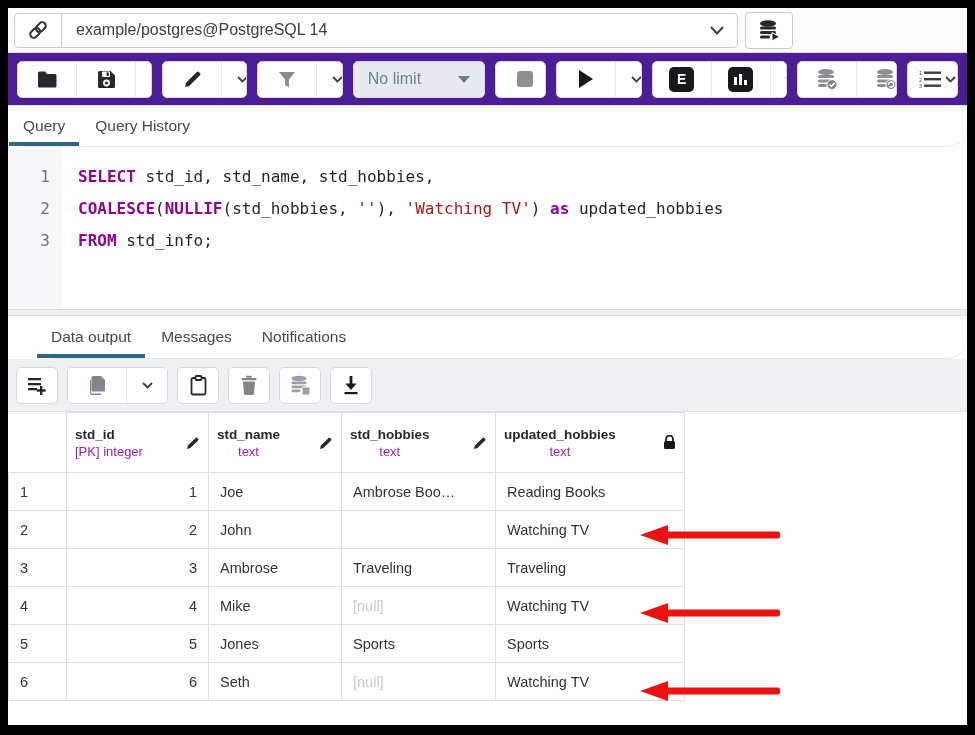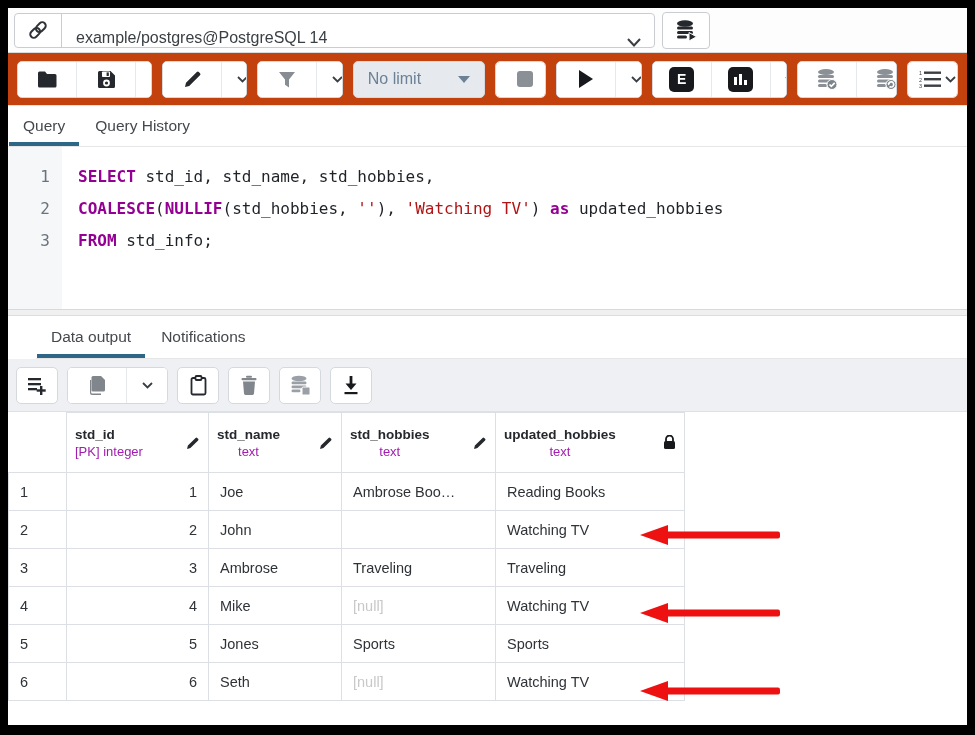--- a/index.html
+++ b/index.html
@@ -1,40 +1,40 @@
 <!DOCTYPE html>
 <html style="--accent: #2e6786; --kw: #930093; --str: #b11414; --nulltx: #c8c8c8;"><head>
 <meta charset="utf-8">
 <style>
   html,body{margin:0;padding:0;}
   body{width:975px;height:735px;background:#000;font-family:"Liberation Sans",sans-serif;}
   .frame{box-sizing:border-box;width:975px;height:735px;border:8px solid #000;border-bottom-width:10px;background:#fff;display:flex;flex-direction:column;overflow:hidden;}
 
   
   .conn-bar{flex:none;height:44px;display:flex;align-items:center;padding:0 6px;background:#fdfdfd;border-bottom:1px solid #dcdcdc;}
-  .conn-box{display:flex;align-items:flex-end;height:35px;border:1px solid #c9cdd2;border-radius:4px;background:#fff;width:641px;box-sizing:border-box;}
+  .conn-box{display:flex;align-items:center;height:35px;border:1px solid #c9cdd2;border-radius:4px;background:#fff;width:724px;box-sizing:border-box;}
   .conn-icon-cell{width:46px;height:100%;display:flex;align-items:center;justify-content:center;border-right:1px solid #c9cdd2;}
   .conn-label{flex:1;padding:0 14px;font-size:16px;color:#3a3f44;white-space:nowrap;overflow:hidden;}
   .conn-chevron{padding:0 13px;display:flex;align-items:center;}
   .sq-btn{margin-left:7px;width:46px;height:35px;border:1px solid #c9cdd2;border-radius:4px;background:#fff;display:flex;align-items:center;justify-content:center;cursor:pointer;}
 
   
-  .toolbar{flex:none;height:52px;background:#c2410c;border-bottom:1px solid #e3e3e3;display:flex;align-items:center;padding:0 9px;gap:10px;}
+  .toolbar{flex:none;height:52px;background:#4c1d95;border-bottom:1px solid #e3e3e3;display:flex;align-items:center;padding:0 9px;gap:10px;}
   .btn-group{display:flex;align-items:stretch;background:#fff;border:1px solid #d5d9dd;border-radius:5px;height:37px;box-sizing:border-box;overflow:hidden;}
   .tb-btn{min-width:40px;padding:0 9px;display:flex;align-items:center;justify-content:center;background:#fff;border:none;border-left:1px solid #e6e9ec;cursor:pointer;}
   .tb-btn:first-child{border-left:none;}
   .tb-btn.narrow{min-width:26px;padding:0 7px;}
   .limit-select{height:37px;box-sizing:border-box;background:#e6e9ed;border:1px solid #d5d9dd;border-radius:5px;display:flex;align-items:center;justify-content:space-between;padding:0 14px;width:152px;color:#6c8096;font-size:16px;cursor:pointer;}
   .limit-caret{width:0;height:0;border-left:6px solid transparent;border-right:6px solid transparent;border-top:7px solid #6c8096;}
   .badge{width:25px;height:25px;background:#17191c;border-radius:5px;color:#fff;display:flex;align-items:center;justify-content:center;font-weight:bold;font-size:14px;}
   .stop-sq{width:16px;height:16px;background:#8a9096;border-radius:3px;}
   .play-tri{width:0;height:0;border-top:9px solid transparent;border-bottom:9px solid transparent;border-left:14px solid #17191c;}
 
   
-  .tabs{flex:none;display:flex;background:#fff;border-bottom:1px solid #e6e6e6;}
+  .tabs{flex:none;display:flex;background:#fff;border-bottom:1px solid #e6e6e6;border-radius:20px;}
   .editor-tabs{height:40px;}
   .output-tabs{height:42px;margin-left:28px;}
   .tab{position:relative;display:flex;align-items:center;padding:0 15px;font-size:15.5px;color:#45494e;cursor:pointer;white-space:nowrap;}
   .tab.active::after{content:"";position:absolute;left:1px;right:1px;bottom:0;height:4px;background:var(--accent,#2e6786);}
 
   
   .editor{flex:none;height:162px;display:flex;font-family:"DejaVu Sans Mono",monospace;font-size:16px;border-bottom:1px solid #d9d9d9;background:#fff;}
   .gutter{width:54px;box-sizing:border-box;background:#f6f7f8;color:#6a737d;text-align:right;padding:14px 12px 0 0;line-height:32px;flex:none;}
   .code{flex:1;padding:14px 0 12px 16px;line-height:32px;color:#1f2328;white-space:pre;}
   .tok-kw{color:var(--kw,#930093);font-weight:bold;}
@@ -270,20 +270,23 @@
         <div>3</div>
       </div>
     <div class="code" id="code"><div><span class="tok-kw">SELECT</span><span> std_id, std_name, std_hobbies,</span></div><div><span class="tok-kw">COALESCE</span><span>(</span><span class="tok-kw">NULLIF</span><span>(std_hobbies, </span><span class="tok-str">''</span><span>), </span><span class="tok-str">'Watching TV'</span><span>) </span><span class="tok-kw">as</span><span> updated_hobbies</span></div><div><span class="tok-kw">FROM</span><span> std_info;</span></div></div>
   </div>
 
   <div class="splitter"></div>
 
   <div class="tabs output-tabs">
     <div class="tab active">
         <span>Data output</span>
+      </div>
+    <div class="tab">
+        <span>Messages</span>
       </div>
     <div class="tab">
         <span>Notifications</span>
       </div>
   </div>
 
   <div class="out-toolbar">
     <div class="ot-btn">
       <span>
         <svg width="21" height="19" viewBox="0 0 21 19">

